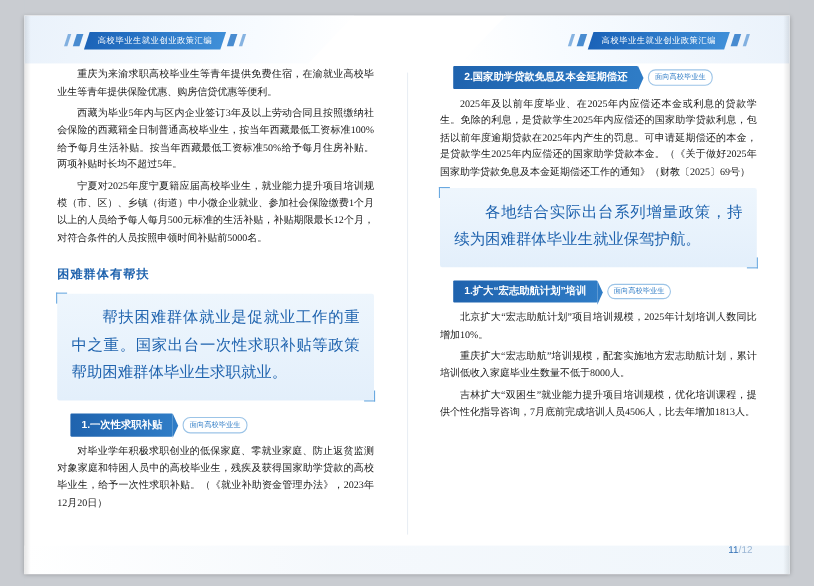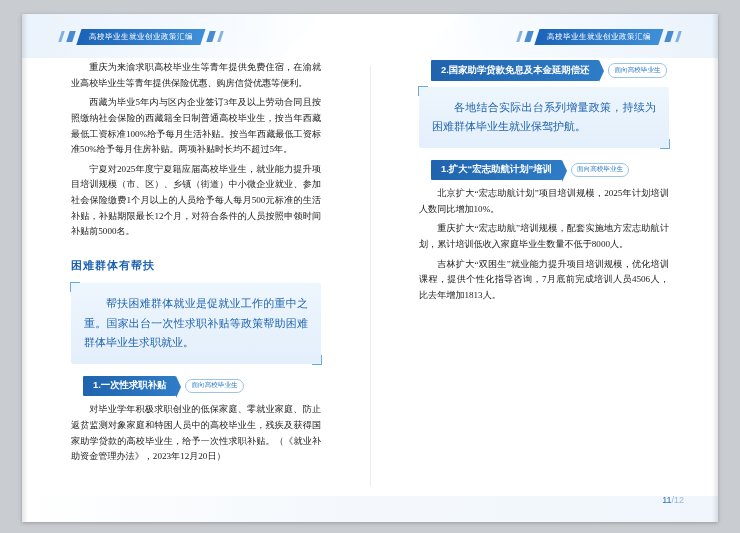--- a/index.html
+++ b/index.html
@@ -77,21 +77,21 @@
 
   .cols {
     position: absolute;
     left: 0; top: 46px;
     width: 696px;
     height: 440px;
     display: flex;
   }
   .col {
     width: 50%;
-    padding: 0 49px;
+    padding: 0 30px;
     box-sizing: border-box;
   }
 
   p.body {
     margin: 0 0 4px 0;
     font-size: 9.1px;
     line-height: 1.72;
     color: #1a1a1a;
     text-align: justify;
     text-indent: 2em;
@@ -108,21 +108,21 @@
     font-family: "Liberation Sans", sans-serif;
   }
 
   
   .callout {
     position: relative;
     margin: 6px 0 12px 0;
     padding: 11px 13px 11px 13px;
     background: linear-gradient(180deg, #eef6fd, #e3effb);
     color: #1f63ae;
-    font-size: 11px;
+    font-size: 14px;
     line-height: 1.78;
     text-align: justify;
     text-indent: 2em;
     border-radius: 2px;
     font-family: "Liberation Serif", serif;
   }
   .callout:before {
     content: "";
     position: absolute;
     left: 0; top: 0; bottom: 0;
@@ -278,20 +278,21 @@
 
     <div class="col">
 
       <div class="sub-banner" style="margin-top:0">
         <div class="chip">2.国家助学贷款免息及本金延期偿还</div>
         <div class="tagwrap">
           <div class="tag">面向高校毕业生</div>
         </div>
       </div>
 
+      <p class="body">2025年及以前年度毕业、在2025年内应偿还本金或利息的贷款学生。免除的利息，是贷款学生2025年内应偿还的国家助学贷款利息，包括以前年度逾期贷款在2025年内产生的罚息。可申请延期偿还的本金，是贷款学生2025年内应偿还的国家助学贷款本金。（《关于做好2025年国家助学贷款免息及本金延期偿还工作的通知》（财教〔2025〕69号）</p>
 
       <div class="callout">
         <span class="callout-corner-tl"></span>
         <span class="callout-corner-br"></span>
         <span>各地结合实际出台系列增量政策，持续为困难群体毕业生就业保驾护航。</span>
       </div>
 
       <div class="sub-banner">
         <div class="chip">1.扩大“宏志助航计划”培训</div>
         <div class="tagwrap">

